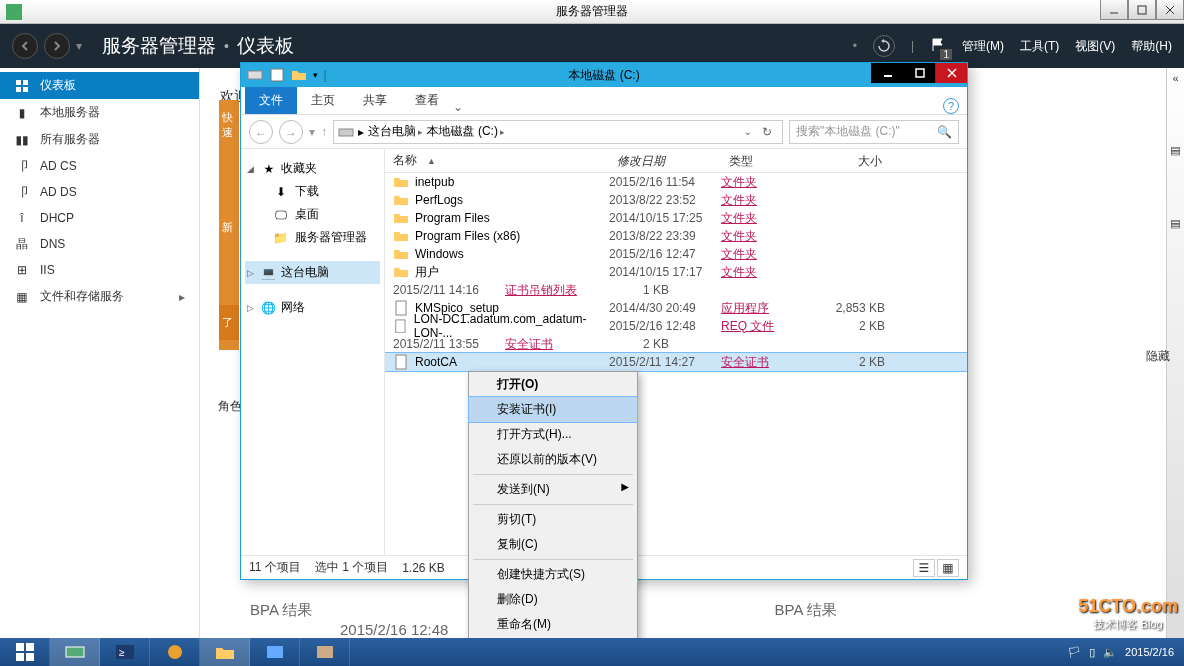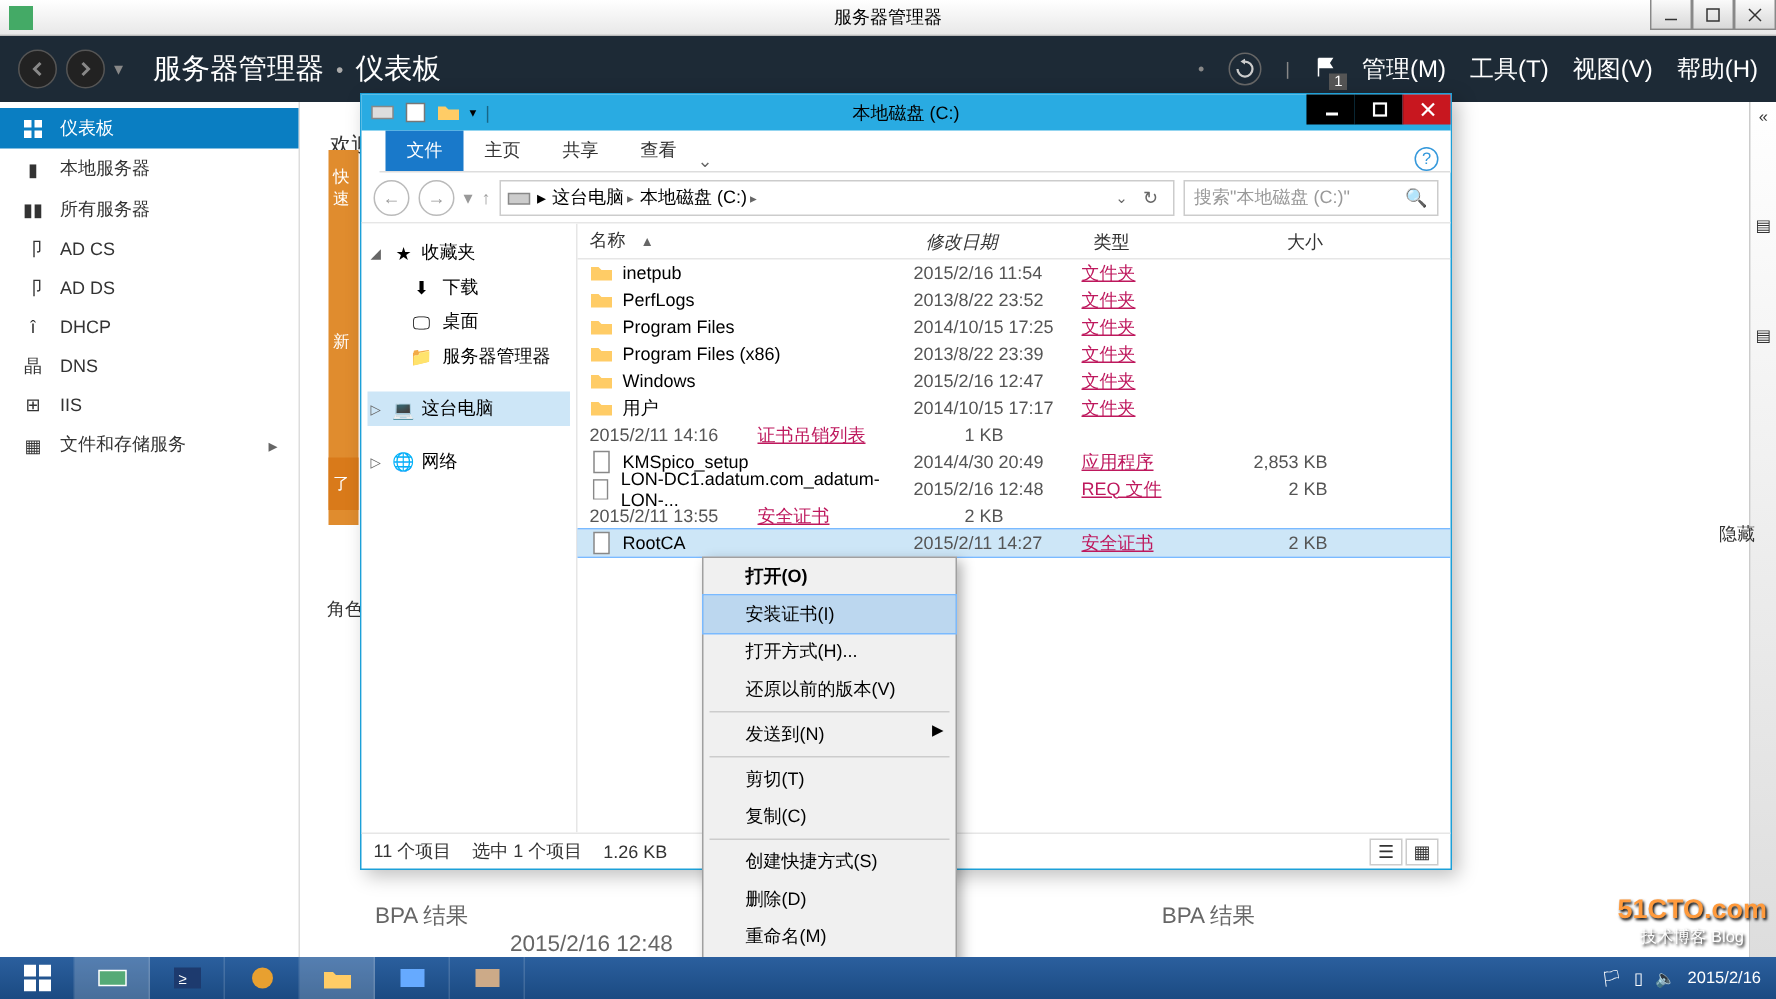--- a/index.html
+++ b/index.html
@@ -13,21 +13,21 @@
 .win-btn { width: 28px; height: 20px; display: flex; align-items: center; justify-content: center; border: 1px solid #888; border-top: none; background: linear-gradient(#fafafa,#d8d8d8); cursor: pointer; }
 .win-btn svg { width: 10px; height: 10px; }
 
 
 .sm-header { height: 44px; background: #1d2a36; display: flex; align-items: center; color: #fff; padding: 0 12px; }
 .sm-nav-arrows { display: flex; gap: 6px; margin-right: 20px; }
 .sm-nav-arrows .circ { width: 26px; height: 26px; border: 1px solid #555; border-radius: 50%; display: flex; align-items: center; justify-content: center; background: #222; }
 .sm-breadcrumb { font-size: 19px; display: flex; align-items: center; gap: 8px; }
 .sm-breadcrumb .sep { font-size: 14px; color: #aaa; }
 .sm-menu { margin-left: auto; display: flex; align-items: center; gap: 16px; }
-.sm-menu .menu-item { color: #fff; font-size: 16px; cursor: pointer; }
+.sm-menu .menu-item { color: #fff; font-size: 12px; cursor: pointer; }
 .sm-refresh { width: 22px; height: 22px; border: 1px solid #666; border-radius: 50%; display: flex; align-items: center; justify-content: center; }
 .sm-flag { position: relative; }
 .sm-flag .badge { position: absolute; bottom: -4px; right: -6px; background: #555; color: #fff; font-size: 10px; padding: 0 3px; }
 
 
 .sm-body { display: flex; height: calc(100% - 24px - 44px - 28px); }
 .sm-sidebar { width: 200px; background: #fff; border-right: 1px solid #ddd; padding-top: 4px; }
 .sm-sidebar .sb-item { display: flex; align-items: center; padding: 5px 14px; gap: 10px; color: #333; cursor: pointer; }
 .sm-sidebar .sb-item.active { background: #0a7ec2; color: #fff; }
 .sm-sidebar .sb-icon { width: 16px; height: 16px; display: flex; align-items: center; justify-content: center; }
@@ -47,21 +47,21 @@
 .exp-titlebar .qat { display: flex; gap: 6px; padding-left: 6px; align-items: center; }
 .exp-titlebar .qat .qicon { width: 16px; height: 16px; }
 .exp-title { position: absolute; left: 50%; transform: translateX(-50%); font-size: 12px; }
 .exp-wincontrols { position: absolute; right: 0; top: 0; display: flex; }
 .exp-wbtn { width: 32px; height: 20px; background: #29abe2; border-left: 1px solid rgba(0,0,0,0.15); display: flex; align-items: center; justify-content: center; cursor: pointer; }
 .exp-wbtn.min, .exp-wbtn.max { background: #000; }
 .exp-wbtn.close { background: #c8171f; }
 .exp-wbtn svg { stroke: #fff; }
 
 
-.exp-ribbon { height: 28px; background: #fff; border-bottom: 1px solid #ddd; display: flex; align-items: flex-end; padding-left: 4px; margin-left: 12px; }
+.exp-ribbon { height: 28px; background: #fff; border-bottom: 1px solid #ddd; display: flex; align-items: flex-end; padding-left: 4px; }
 .exp-ribbon .tab { padding: 5px 14px; font-size: 12px; color: #333; cursor: pointer; }
 .exp-ribbon .tab.file { background: #1979ca; color: #fff; }
 .exp-ribbon .helpicon { margin-left: auto; margin-right: 8px; width: 16px; height: 16px; border: 1px solid #3498db; border-radius: 50%; color: #3498db; display: flex; align-items: center; justify-content: center; font-size: 11px; }
 .exp-ribbon .chev { margin-right: 6px; color: #666; cursor: pointer; }
 
 
 .exp-addr { height: 34px; display: flex; align-items: center; padding: 4px 8px; gap: 6px; border-bottom: 1px solid #e6e6e6; }
 .nav-circ { width: 24px; height: 24px; border: 1px solid #bbb; border-radius: 50%; display: flex; align-items: center; justify-content: center; color: #999; cursor: pointer; }
 .addr-box { flex: 1; height: 24px; border: 1px solid #ccc; display: flex; align-items: center; padding: 0 4px; gap: 4px; font-size: 12px; }
 .addr-seg { display: flex; align-items: center; gap: 2px; }

